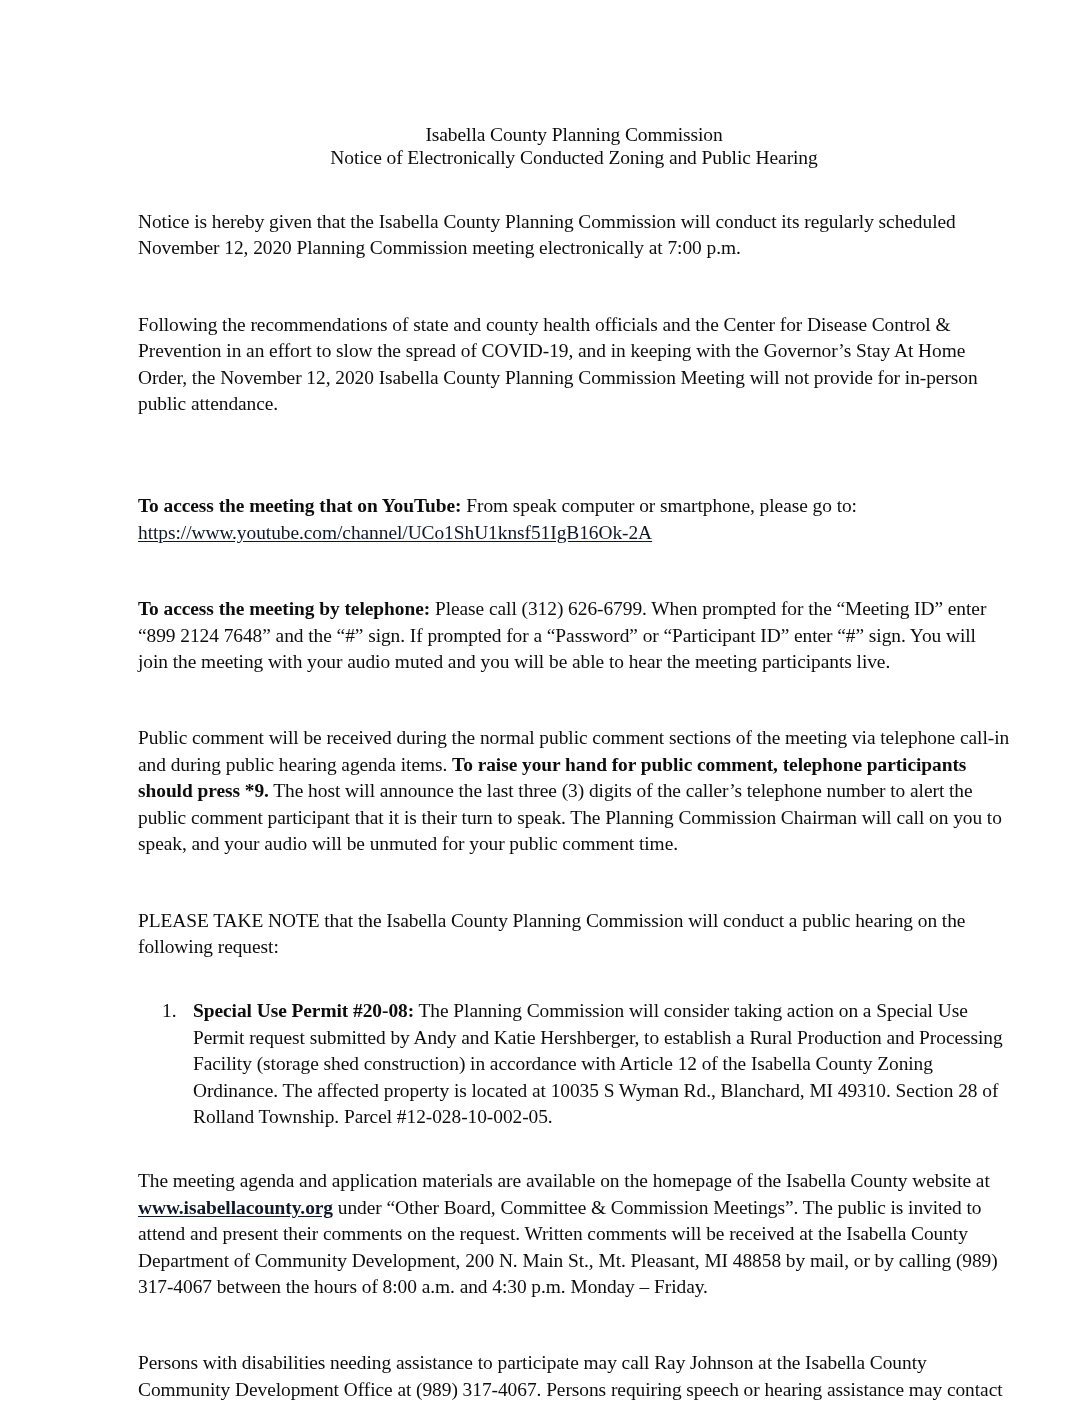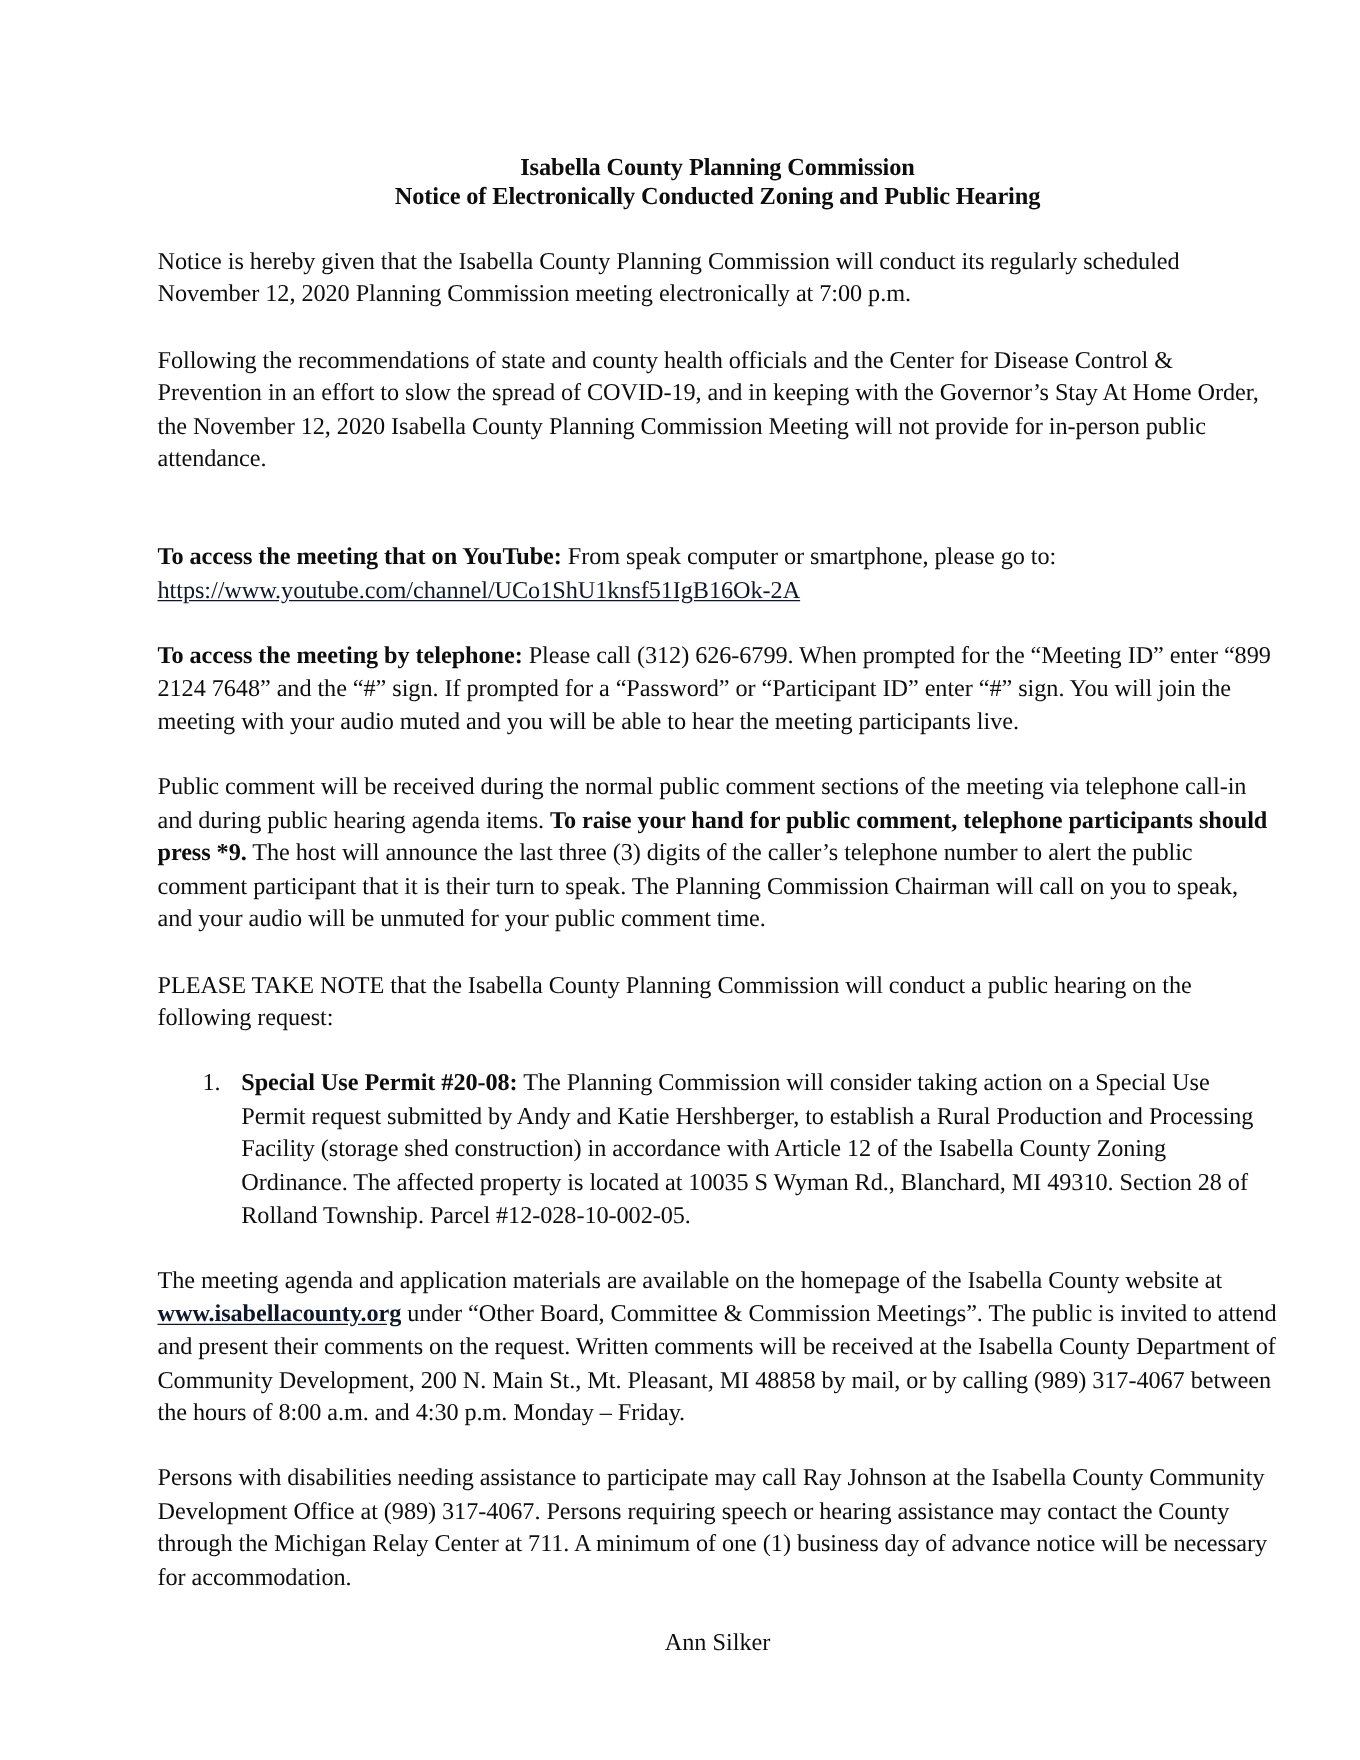--- a/index.html
+++ b/index.html
@@ -18,32 +18,32 @@
     color: #0d0d0d;
   }
   .content {
     position: absolute;
     left: 126px;
     top: 123px;
     width: 896px;
   }
   .heading {
     text-align: center;
-    font-weight: bold;
+    font-weight: normal;
     font-size: 19.5px;
     line-height: 23px;
     letter-spacing: -0.1px;
   }
   .heading .line2 {
     display: block;
   }
   p.para {
     font-size: 19.4px;
     line-height: 26.4px;
-    margin: 0;
+    margin: 12px;
     letter-spacing: -0.05px;
     text-align: left;
   }
   .gap {
     height: 26px;
   }
   .gap-head {
     height: 28px;
   }
   b, .b {

